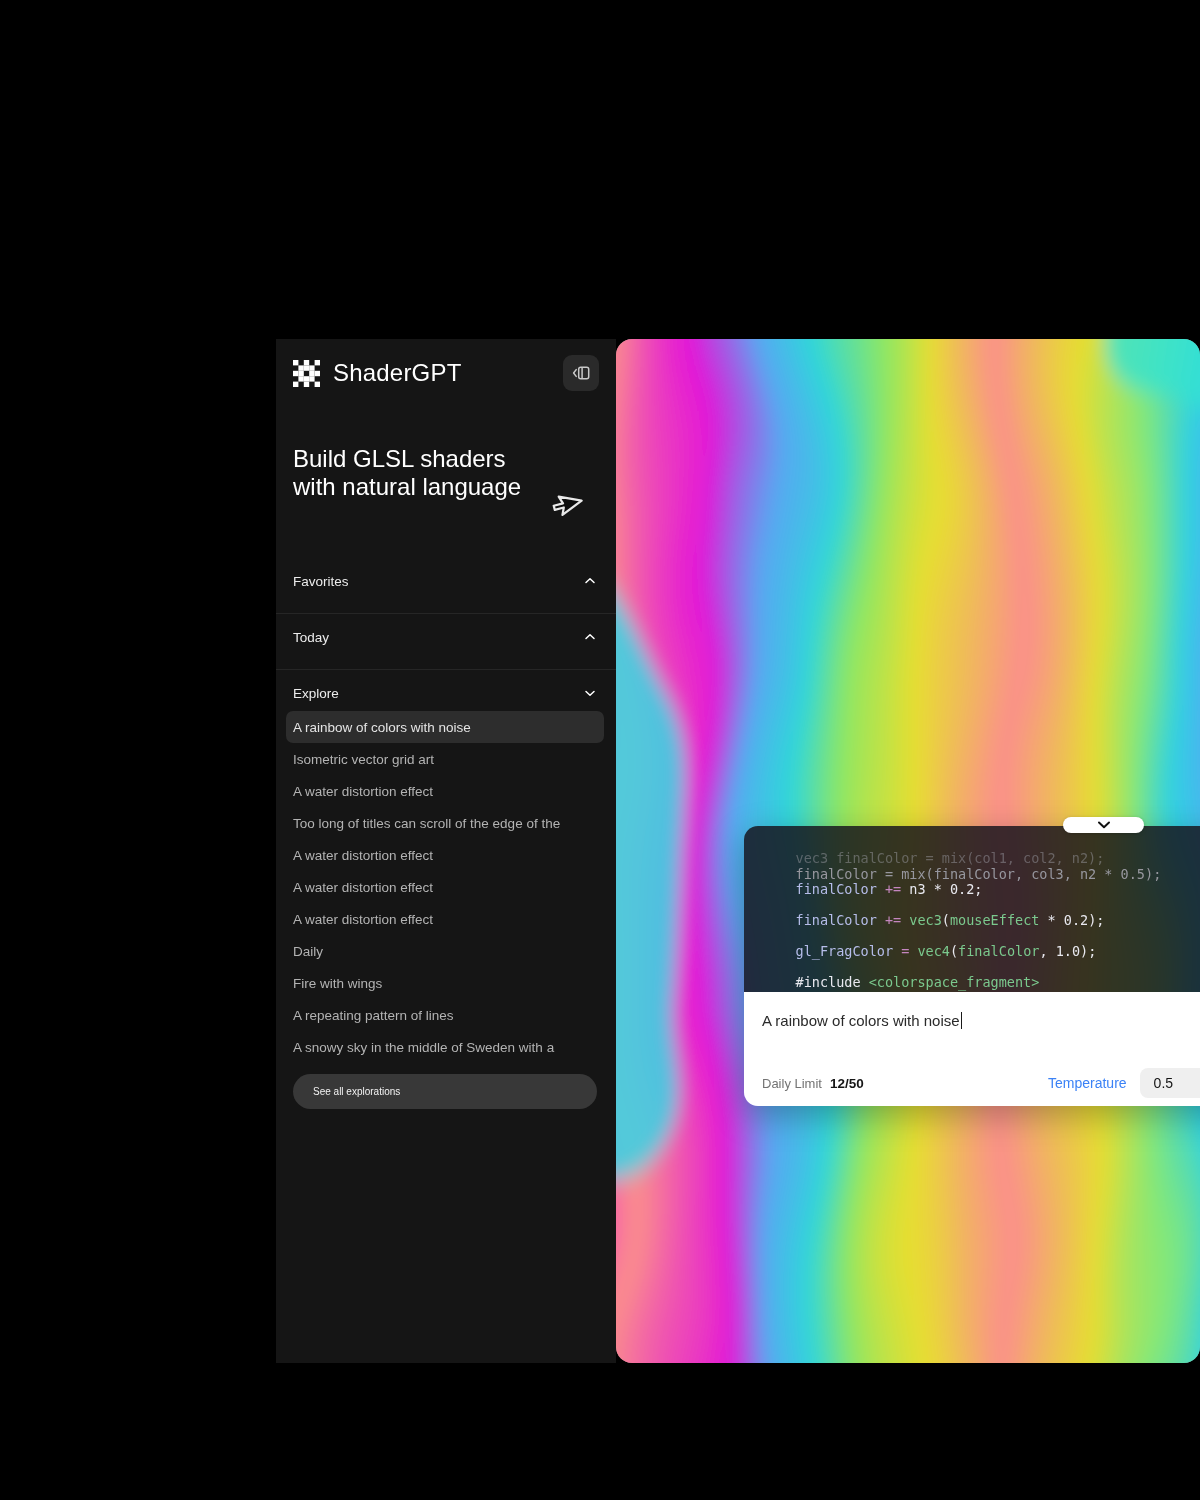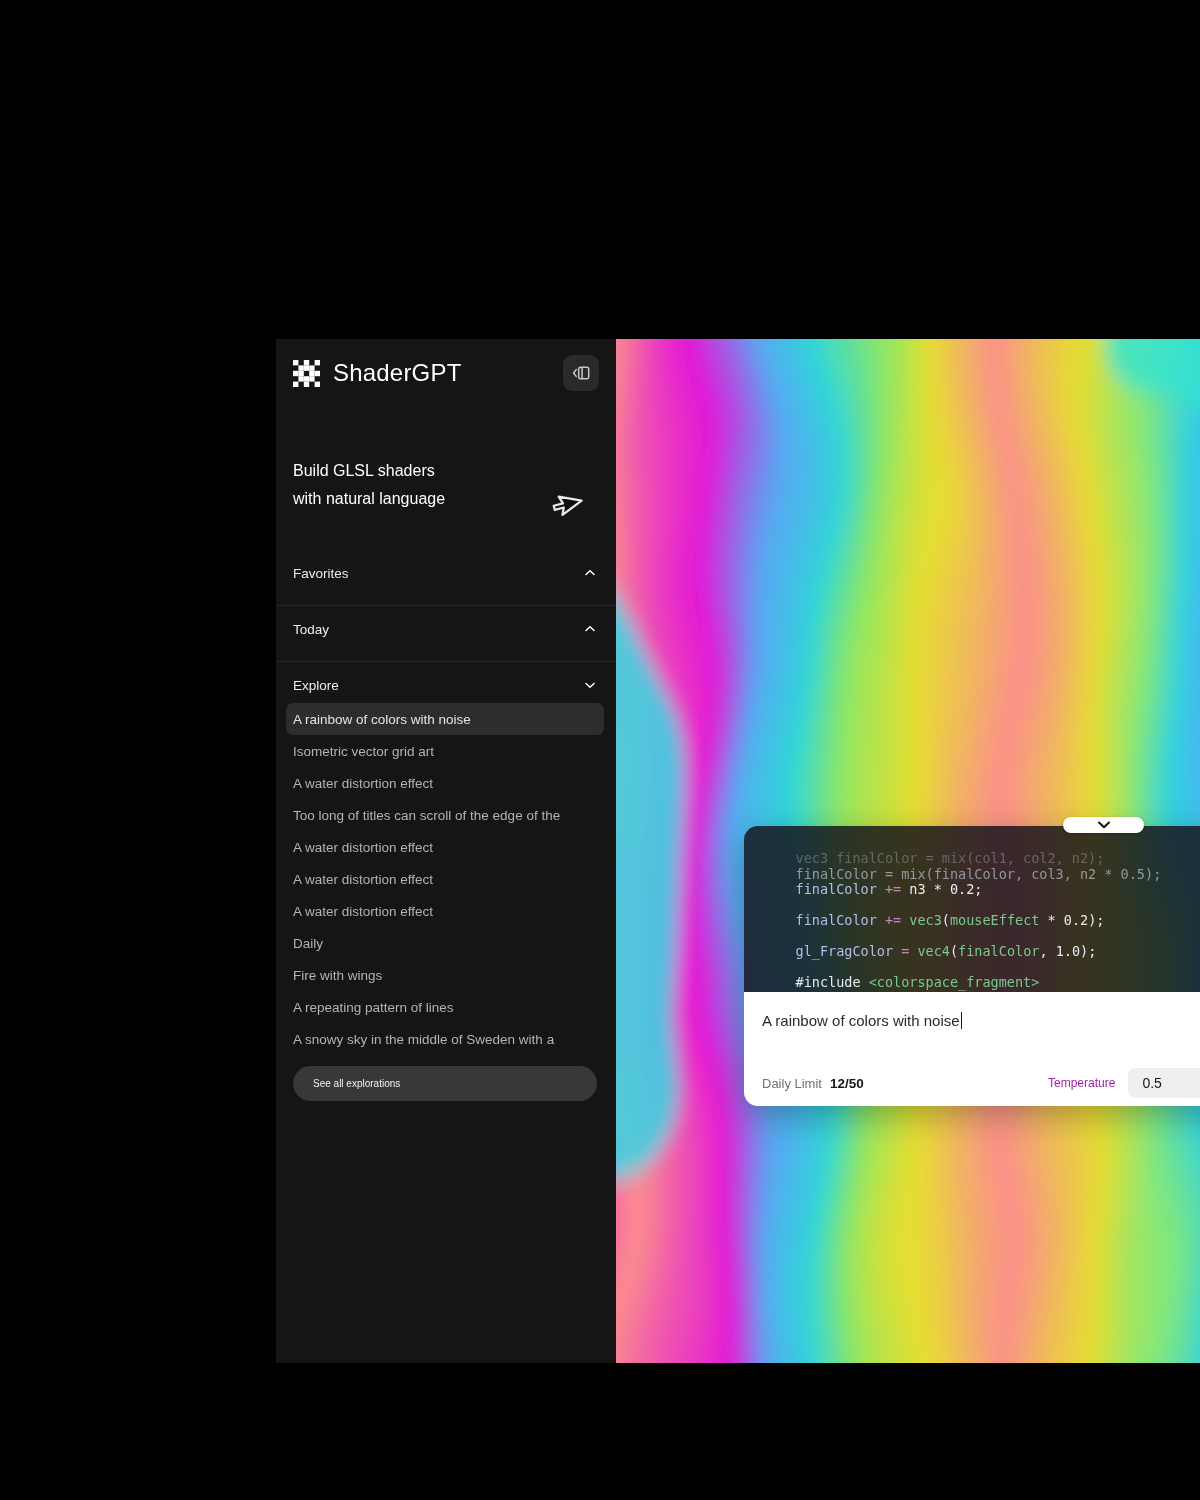--- a/index.html
+++ b/index.html
@@ -10,38 +10,38 @@
   }
   .app{position:absolute;left:276px;top:339px;width:924px;height:1024px;display:flex;text-decoration:underline;}
 
   
   .sidebar{position:relative;width:340px;height:100%;flex:none;background:var(--sidebar_bg,#151515);overflow:hidden;}
   .logo-row{position:absolute;top:16px;left:17px;right:17px;height:36px;display:flex;align-items:center;}
   .logo{width:27px;height:27px;margin-right:13px;flex:none;display:block;}
   .app-title{font-size:24px;font-weight:500;color:#fff;letter-spacing:.2px;}
   .collapse-btn{position:absolute;right:0;top:0;width:36px;height:36px;border:none;border-radius:9px;
     background:#2a2a2a;display:flex;align-items:center;justify-content:center;cursor:pointer;padding:0;}
-  .headline{position:absolute;left:17px;top:106px;font-size:16px;line-height:27.5px;font-weight:400;color:#fff;margin-top:12px;}
+  .headline{position:absolute;left:17px;top:106px;font-size:24px;line-height:27.5px;font-weight:400;color:#fff;}
   .cursor-icon{position:absolute;left:272px;top:150px;}
 
-  .nav{position:absolute;top:216px;left:0;right:0;}
+  .nav{position:absolute;top:224px;left:0;right:0;}
   .sec-header{height:36px;display:flex;align-items:center;justify-content:space-between;
     padding:0 19px 0 17px;color:#ececec;font-size:13.5px;cursor:pointer;}
   .divider{height:1px;background:var(--divider,#262626);margin:14px 0 5px;}
   .item-list{margin-top:0;}
   .side-item{height:32px;display:flex;align-items:center;padding:0 23px 0 17px;
     color:#b3b3b3;font-size:13.5px;white-space:nowrap;overflow:hidden;cursor:pointer;}
   .side-item.selected{margin:0 12px 0 10px;padding:0 8px 0 7px;background:var(--selected_item_bg,#2d2d2d);
     border-radius:7px;color:#e4e4e4;}
   .see-all{display:flex;align-items:center;margin:11px 19px 0 17px;height:35px;border:none;
     border-radius:18px;background:var(--button_bg,#383838);color:#f2f2f2;font-size:10px;
     font-family:"Liberation Sans",sans-serif;padding:0 0 0 20px;cursor:pointer;width:calc(100% - 36px);}
 
   
-  .main{position:relative;flex:1;overflow:hidden;background:#777;}
+  .main{position:relative;flex:1;overflow:hidden;background:#777;border-radius:16px;}
   .rainbow{position:absolute;inset:0;width:100%;height:100%;display:block;}
 
   .collapse-pill{position:absolute;left:447px;top:478px;width:81px;height:16px;background:#fff;
     border-radius:9px;z-index:3;display:flex;align-items:center;justify-content:center;
     box-shadow:0 1px 4px rgba(0,0,0,.2);cursor:pointer;}
 
   .panel{position:absolute;left:128px;top:487px;width:520px;height:280px;z-index:2;
     border-radius:14px 0 0 14px;overflow:hidden;display:flex;flex-direction:column;
     box-shadow:0 10px 34px rgba(0,0,0,.28);}
   .code-area{height:166px;flex:none;background:var(--panel_code_bg,rgba(22,19,27,.84));
@@ -50,21 +50,21 @@
   .code-line{height:15.5px;}
   .code-line.clip{margin-top:-6px;}
 
   .input-area{flex:1;background:#fff;position:relative;}
   .prompt{position:absolute;left:18px;top:20px;font-size:15px;color:#2a2a2a;cursor:text;}
   .caret{display:inline-block;width:1.5px;height:17px;background:#1a1a1a;vertical-align:-3px;margin-left:1px;}
   .footer{position:absolute;left:18px;right:0;bottom:8px;height:30px;display:flex;align-items:center;}
   .daily-label{color:#737373;font-size:13px;}
   .daily-value{color:#161616;font-size:13.5px;font-weight:700;margin-left:8px;}
   .temp-group{position:absolute;left:286px;top:0;height:30px;display:flex;align-items:center;}
-  .temp-label{color:#a21caf;font-size:12px;margin-right:13px;}
+  .temp-label{color:#3b82f6;font-size:14px;margin-right:13px;}
   .temp-box{width:110px;height:30px;background:#efefef;border-radius:8px;display:flex;
     align-items:center;padding:0 10px 0 14px;cursor:pointer;}
   .temp-value{font-size:14px;color:#141414;flex:1;}
 </style>
 </head>
 <body>
 
 <div class="app">
 
   <aside class="sidebar">

